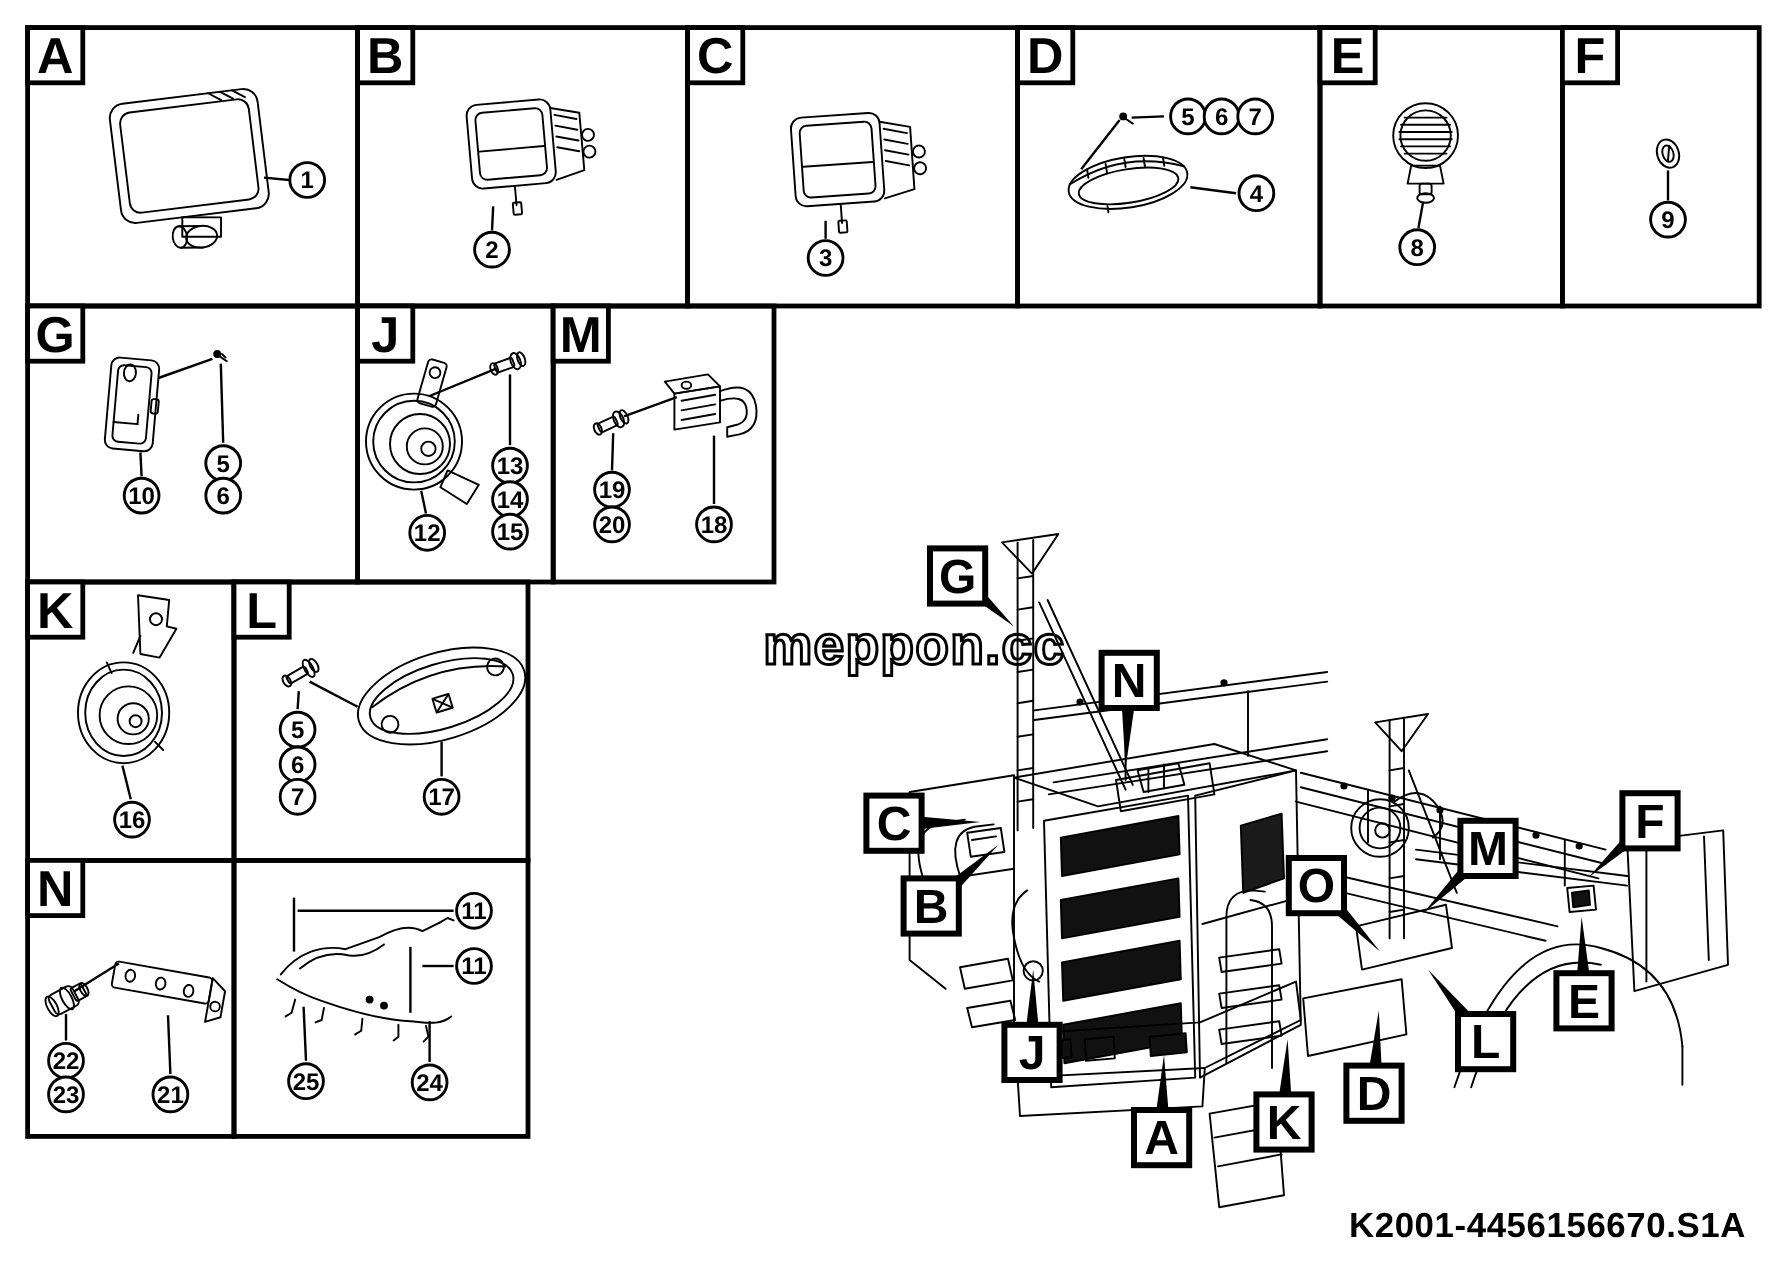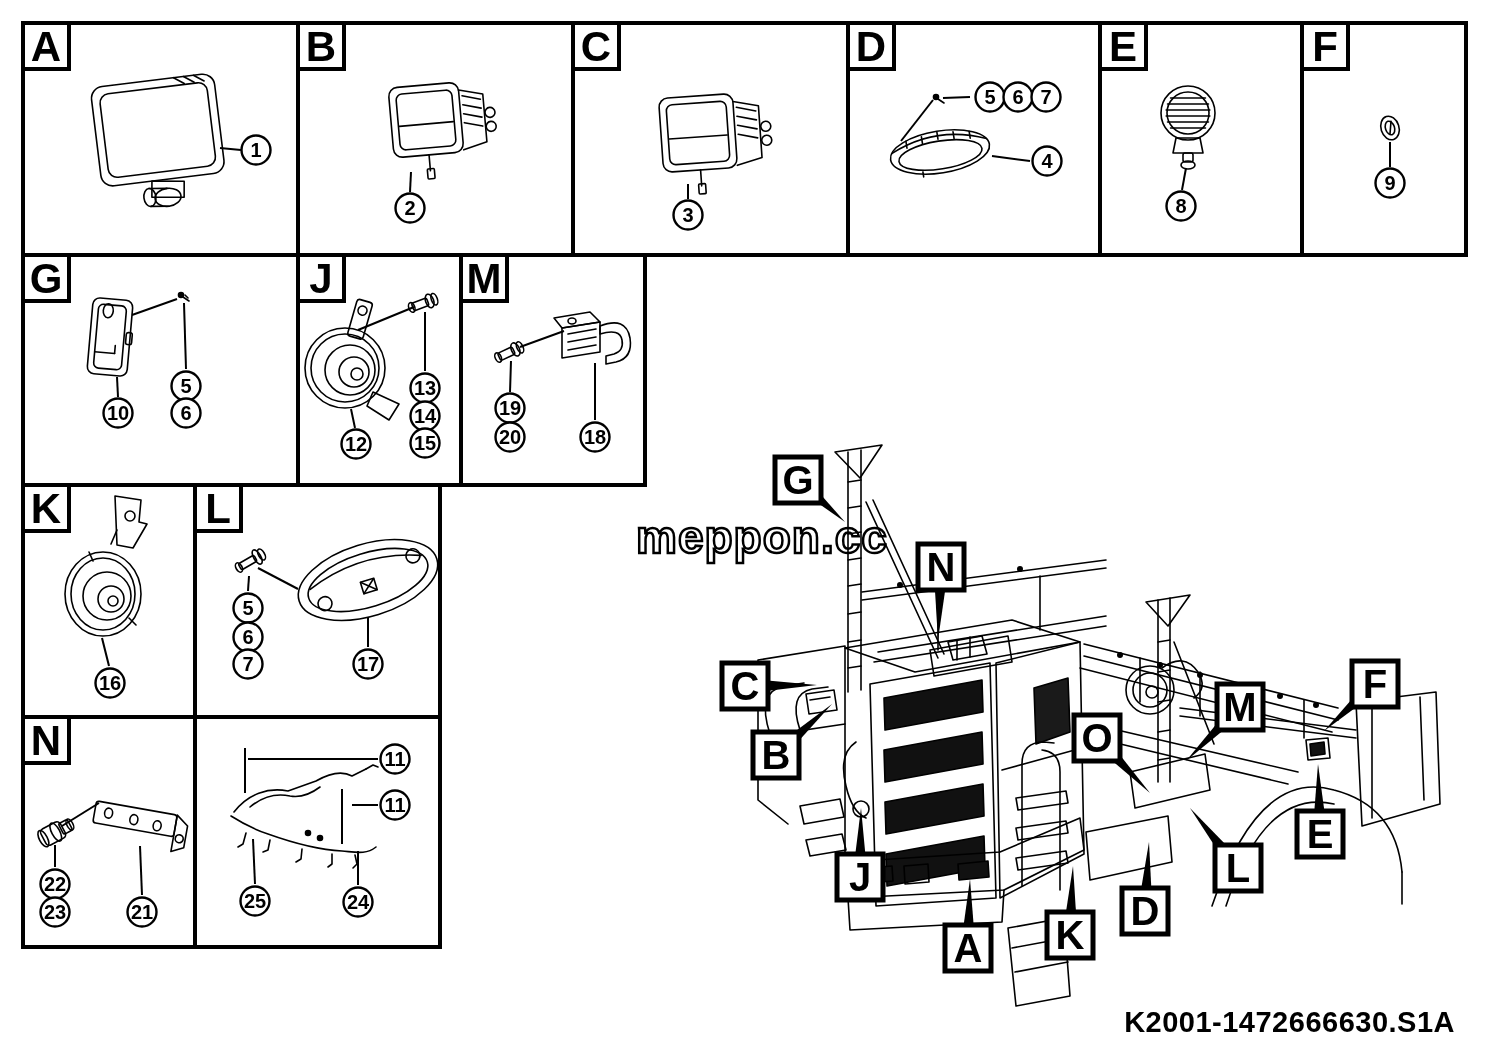--- a/index.html
+++ b/index.html
@@ -605,14 +605,14 @@
           <rect x="1297" y="811" width="46" height="46" fill="#fff" stroke="#000" stroke-width="5"></rect>
           <text x="1320" y="848" text-anchor="middle" font-size="40" font-weight="bold" fill="#000">E</text>
         </g>
         <g>
           <polygon points="1369.9173923810804,678.484830030534 1380.0826076189196,689.515169969466 1324,731" fill="#000"></polygon>
           <rect x="1352" y="661" width="46" height="46" fill="#fff" stroke="#000" stroke-width="5"></rect>
           <text x="1375" y="698" text-anchor="middle" font-size="40" font-weight="bold" fill="#000">F</text>
         </g>
       </g>
     </svg>
-  <div class="doc-number">K2001-1472666630.S1A</div>
+  <div class="doc-number">K2001-4456156670.S1A</div>
 </div>
 
 </body></html>

